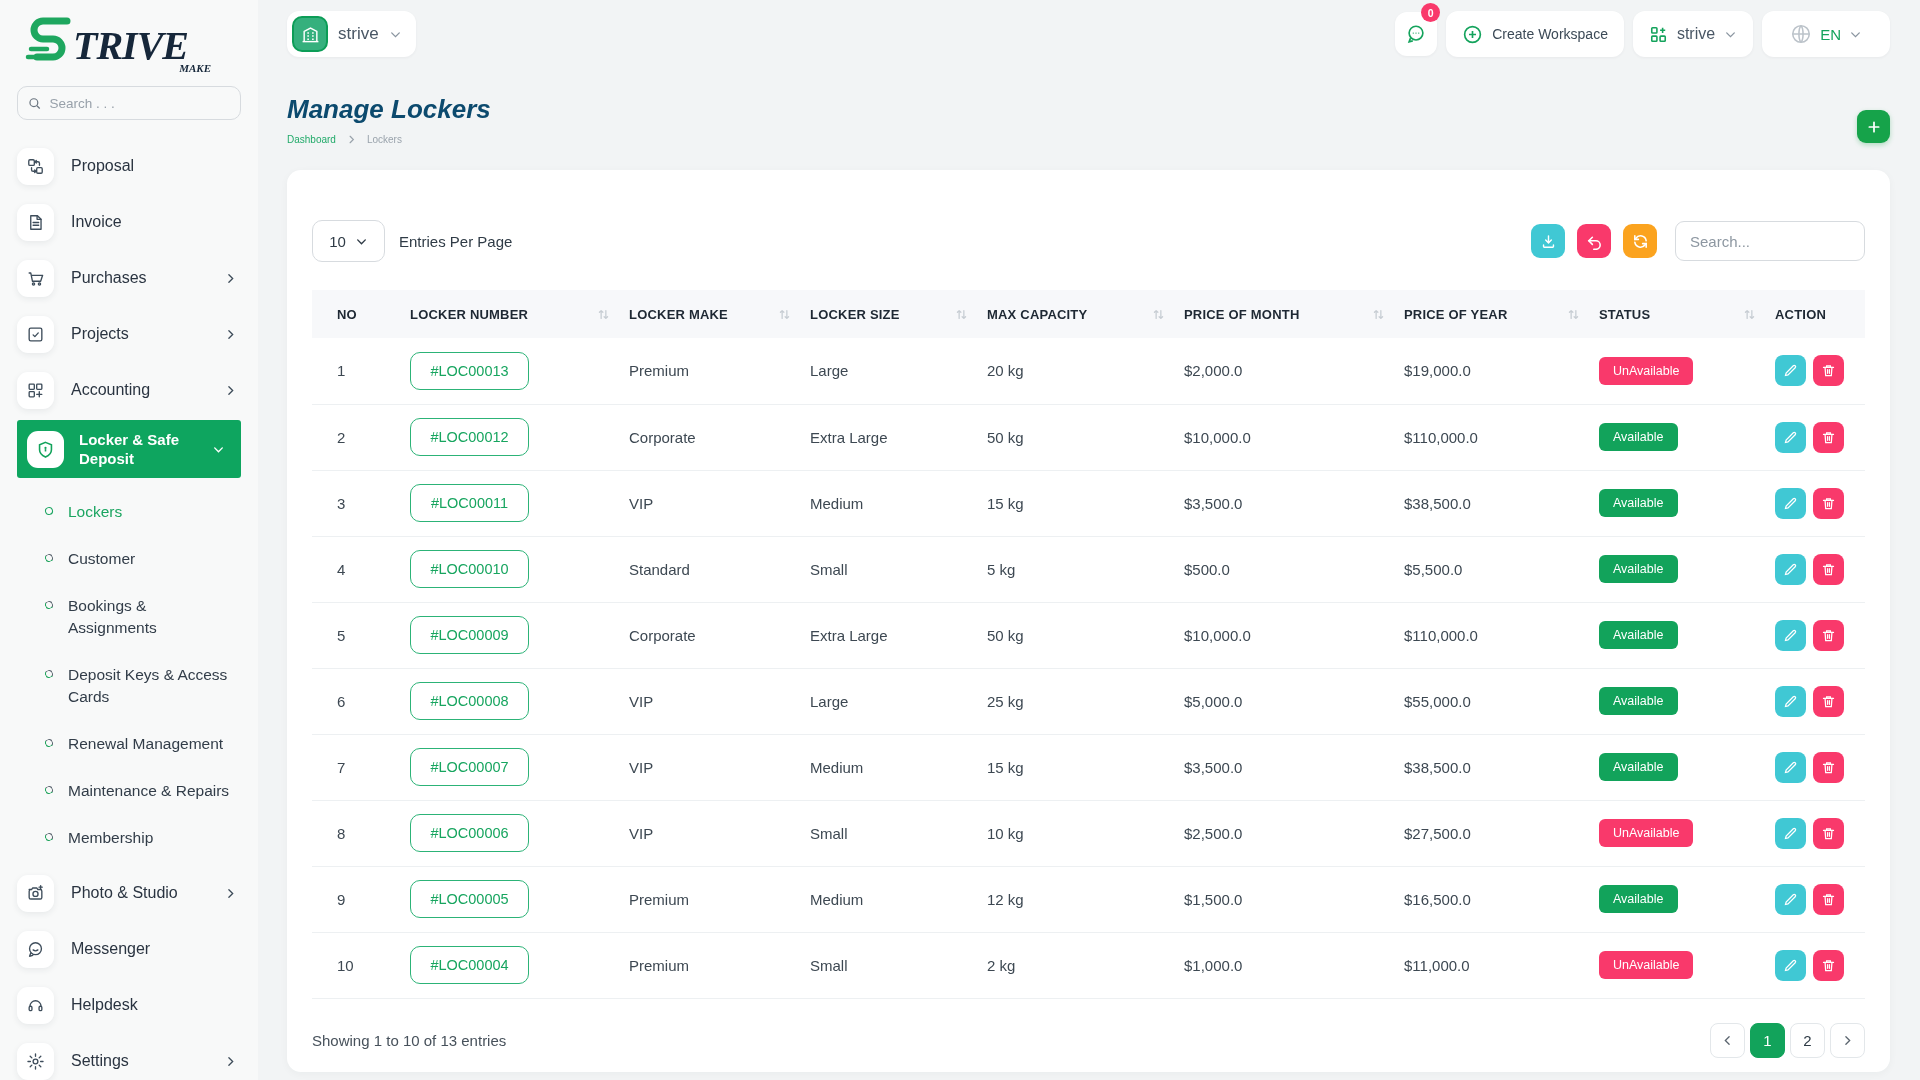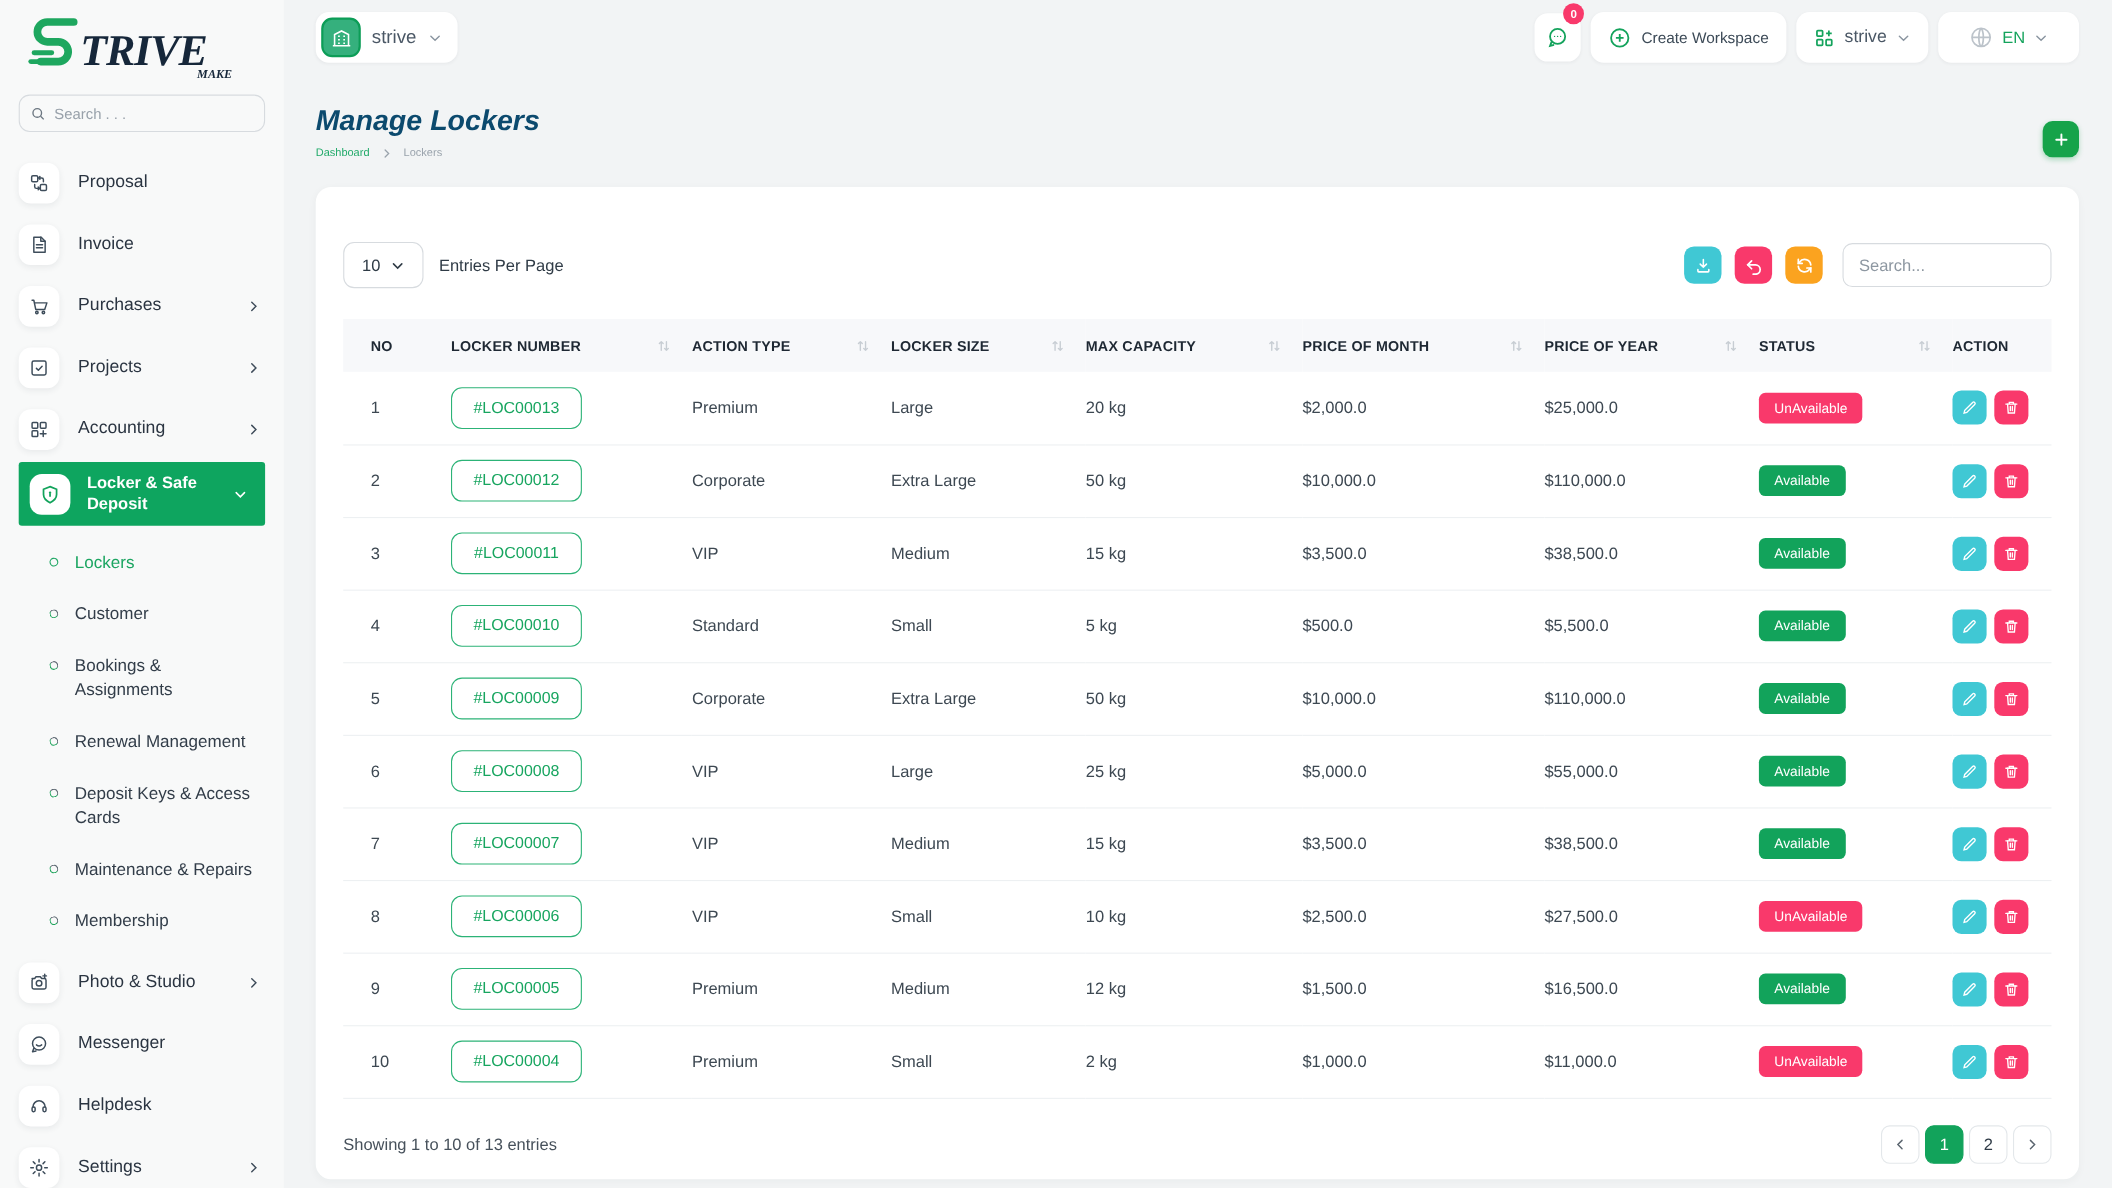--- a/index.html
+++ b/index.html
@@ -196,25 +196,25 @@
           <div class="sub-item">
             <span class="bullet"></span>
             <span class="sub-label">Customer</span>
           </div>
           <div class="sub-item">
             <span class="bullet"></span>
             <span class="sub-label">Bookings &amp; Assignments</span>
           </div>
           <div class="sub-item">
             <span class="bullet"></span>
-            <span class="sub-label">Renewal Management</span>
+            <span class="sub-label">Deposit Keys &amp; Access Cards</span>
           </div>
           <div class="sub-item">
             <span class="bullet"></span>
-            <span class="sub-label">Deposit Keys &amp; Access Cards</span>
+            <span class="sub-label">Renewal Management</span>
           </div>
           <div class="sub-item">
             <span class="bullet"></span>
             <span class="sub-label">Maintenance &amp; Repairs</span>
           </div>
           <div class="sub-item">
             <span class="bullet"></span>
             <span class="sub-label">Membership</span>
           </div>
         </div>
@@ -398,21 +398,21 @@
                 <span class="th-in">
                   <span>LOCKER NUMBER</span>
                   <svg class="sort-ic" width="11" height="13" viewBox="0 0 14 16" fill="none" stroke="#c7cdd3" stroke-width="1.6" stroke-linecap="round">
                     <path d="M4 13V3M4 3L1.8 5.2M4 3l2.2 2.2"></path>
                     <path d="M10 3v10m0 0l-2.2-2.2M10 13l2.2-2.2"></path>
                   </svg>
                 </span>
               </th>
               <th>
                 <span class="th-in">
-                  <span>ACTION TYPE</span>
+                  <span>LOCKER MAKE</span>
                   <svg class="sort-ic" width="11" height="13" viewBox="0 0 14 16" fill="none" stroke="#c7cdd3" stroke-width="1.6" stroke-linecap="round">
                     <path d="M4 13V3M4 3L1.8 5.2M4 3l2.2 2.2"></path>
                     <path d="M10 3v10m0 0l-2.2-2.2M10 13l2.2-2.2"></path>
                   </svg>
                 </span>
               </th>
               <th>
                 <span class="th-in">
                   <span>LOCKER SIZE</span>
                   <svg class="sort-ic" width="11" height="13" viewBox="0 0 14 16" fill="none" stroke="#c7cdd3" stroke-width="1.6" stroke-linecap="round">
@@ -465,21 +465,21 @@
             </tr>
           </thead>
         <tbody id="tbody">
             <tr>
               <td class="first">1</td>
               <td><span class="loc-pill">#LOC00013</span></td>
               <td>Premium</td>
               <td>Large</td>
               <td>20 kg</td>
               <td>$2,000.0</td>
-              <td>$25,000.0</td>
+              <td>$19,000.0</td>
               <td><span class="badge off">UnAvailable</span></td>
               <td><button class="act-btn edit">
                   <svg width="15" height="15" viewBox="0 0 24 24" fill="none" stroke="#ffffff" stroke-width="2" stroke-linecap="round">
                     <path d="M4 20l1-4L16.5 4.5a2.1 2.1 0 0 1 3 3L8 19z"></path>
                   </svg>
                 </button><button class="act-btn del">
                   <svg width="15" height="15" viewBox="0 0 24 24" fill="none" stroke="#ffffff" stroke-width="2" stroke-linecap="round">
                     <path d="M4 7h16M9 7V4.5h6V7"></path>
                     <path d="M6.5 7l1 13h9l1-13"></path>
                     <path d="M10.5 10.5v6M13.5 10.5v6"></path>

